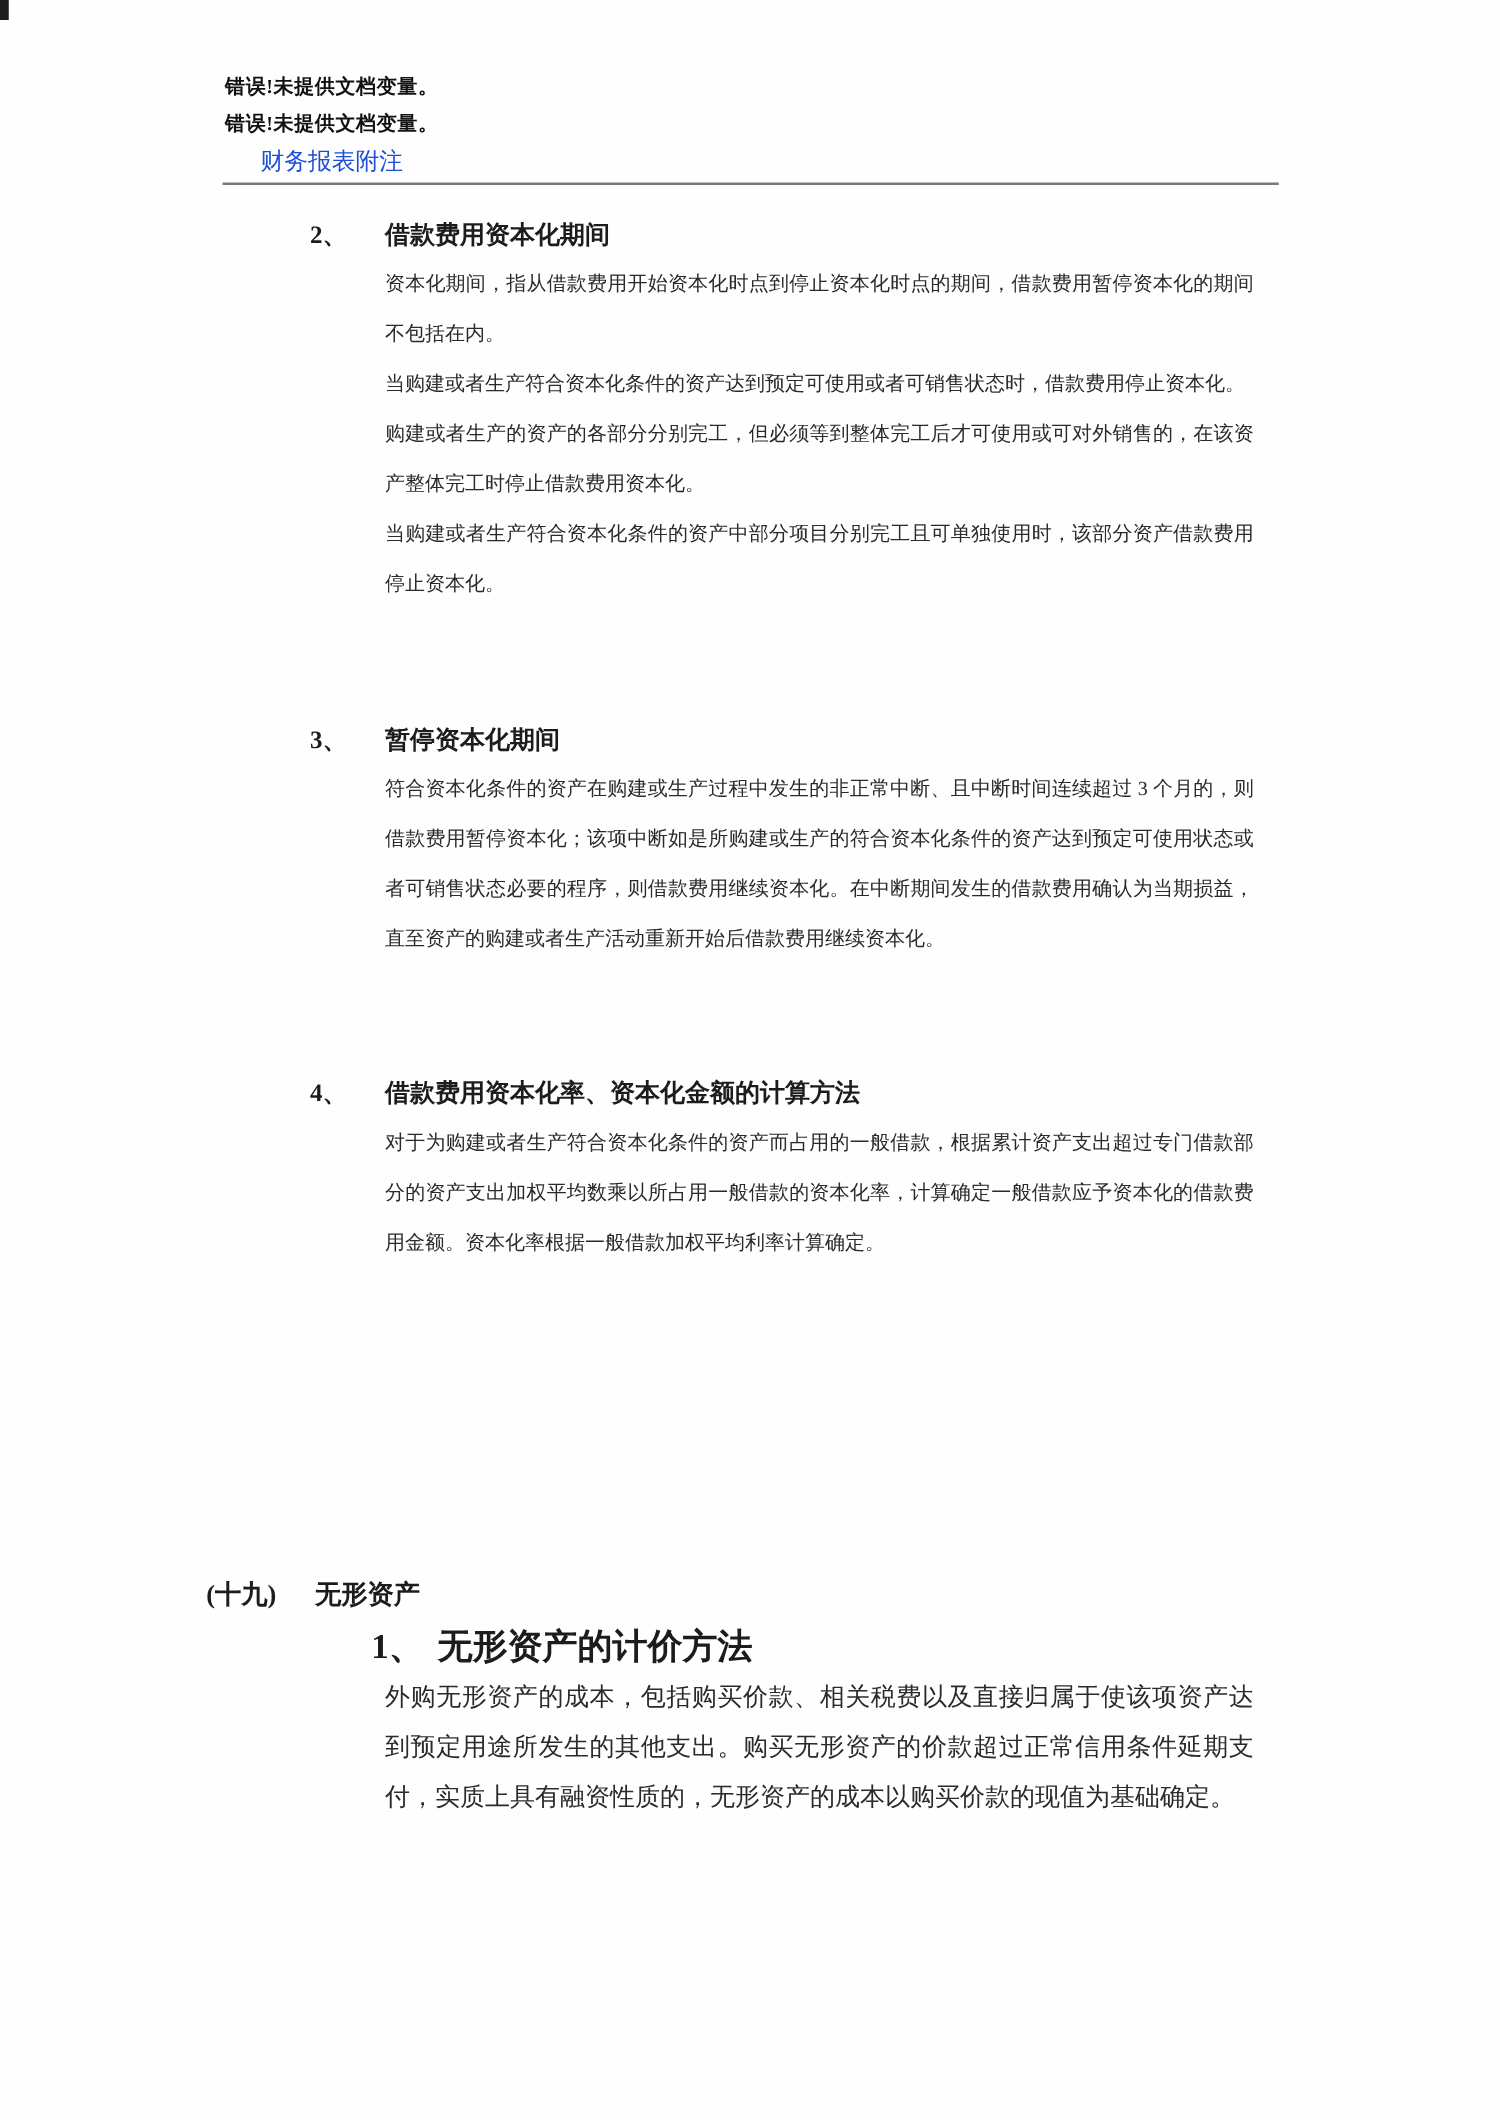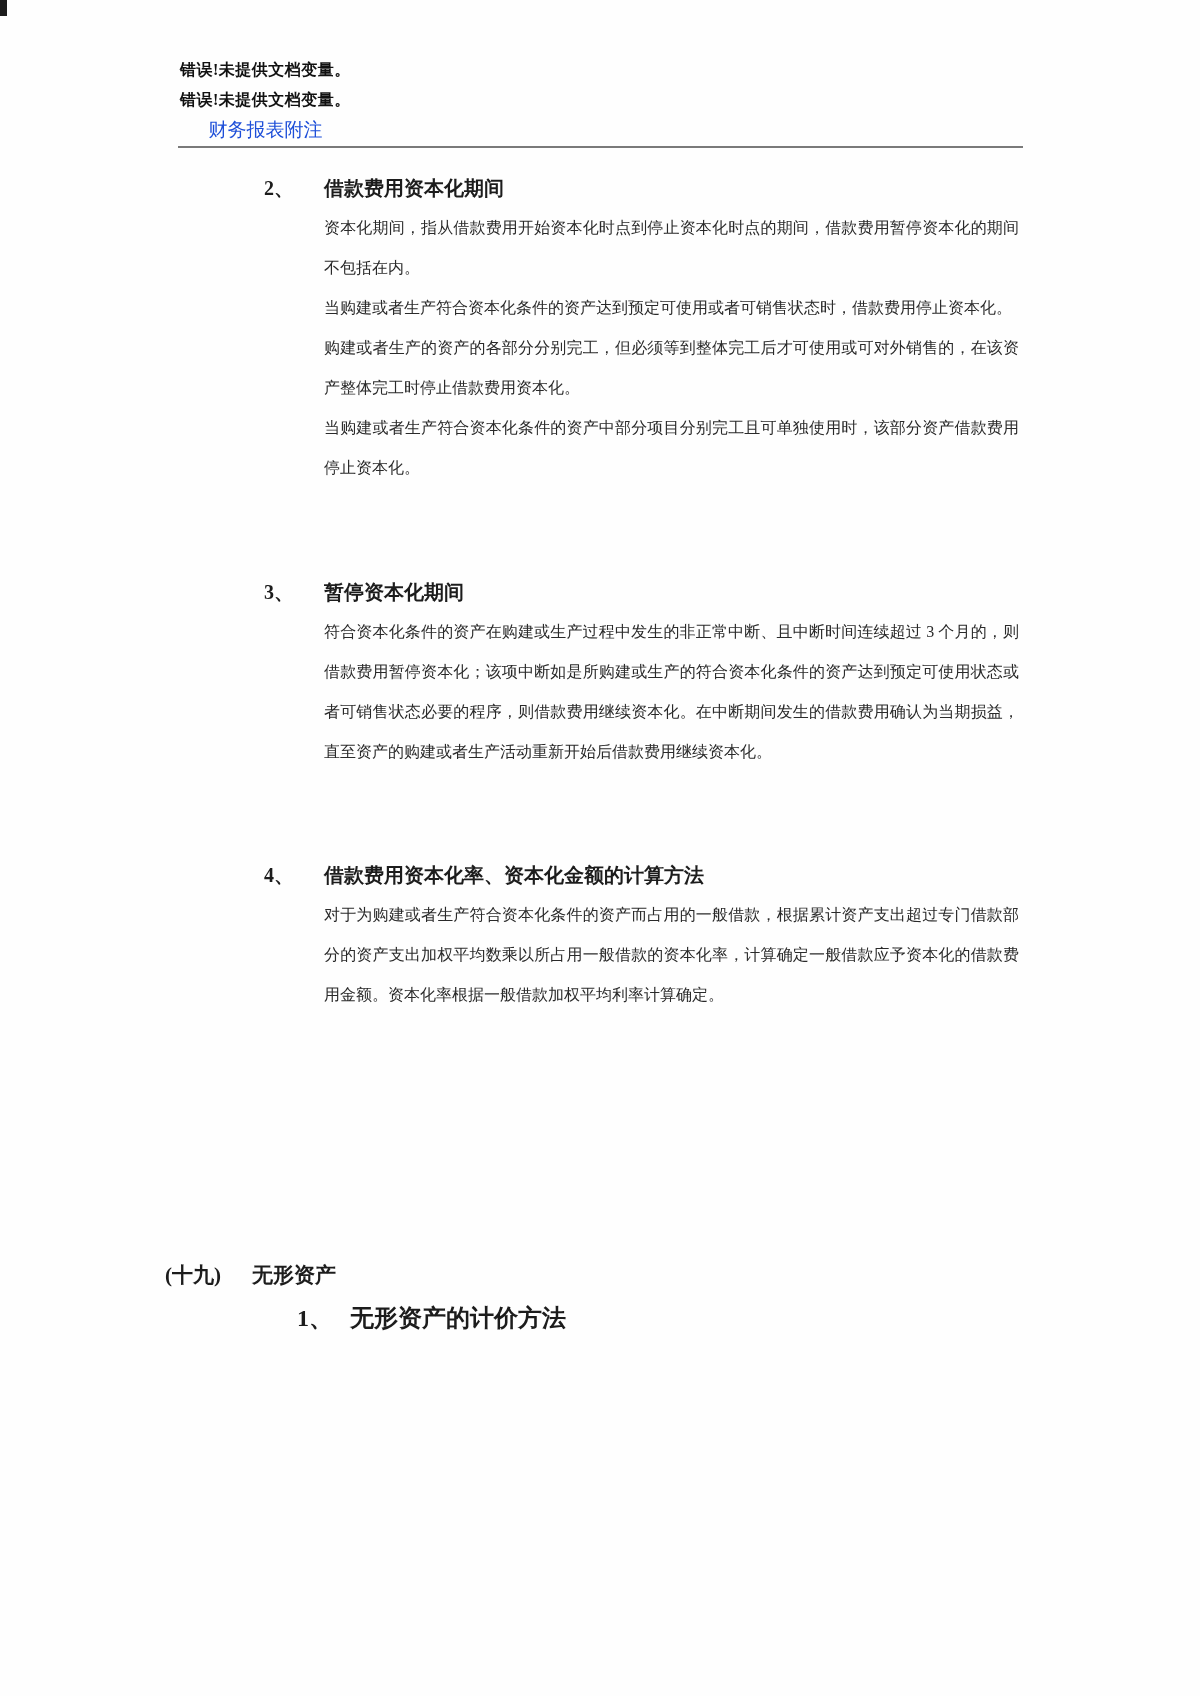--- a/index.html
+++ b/index.html
@@ -50,21 +50,21 @@
     position: absolute;
     left: 178px;
     top: 146px;
     width: 845px;
     height: 2px;
     background: #7a7a7a;
   }
   
   .section {
     position: absolute;
-    left: 16px;
+    left: 0;
     width: 1145px;
   }
   .sec-head {
     line-height: 40px;
     font-size: 20px;
     font-weight: bold;
     color: #1c1c1c;
     white-space: nowrap;
   }
   .sec-head .num {
@@ -95,21 +95,21 @@
   .chapter-head .ch-num {
     display: inline-block;
     width: 87px;
   }
   
   .subsection-head {
     position: absolute;
     left: 297px;
     top: 1298px;
     line-height: 40px;
-    font-size: 24px;
+    font-size: 28px;
     font-weight: bold;
     color: #1c1c1c;
     white-space: nowrap;
   }
   .subsection-head .num {
     display: inline-block;
     width: 53px;
   }
   .subsection-body {
     position: absolute;
@@ -168,15 +168,16 @@
   </div>
 
   <div class="chapter-head">
     <span class="ch-num">(十九)</span><span>无形资产</span>
   </div>
 
   <div class="subsection-head">
     <span class="num">1、</span><span>无形资产的计价方法</span>
   </div>
   <div class="subsection-body">
+    <p>外购无形资产的成本，包括购买价款、相关税费以及直接归属于使该项资产达到预定用途所发生的其他支出。购买无形资产的价款超过正常信用条件延期支付，实质上具有融资性质的，无形资产的成本以购买价款的现值为基础确定。</p>
   </div>
 
 </div>
 
 </body></html>

